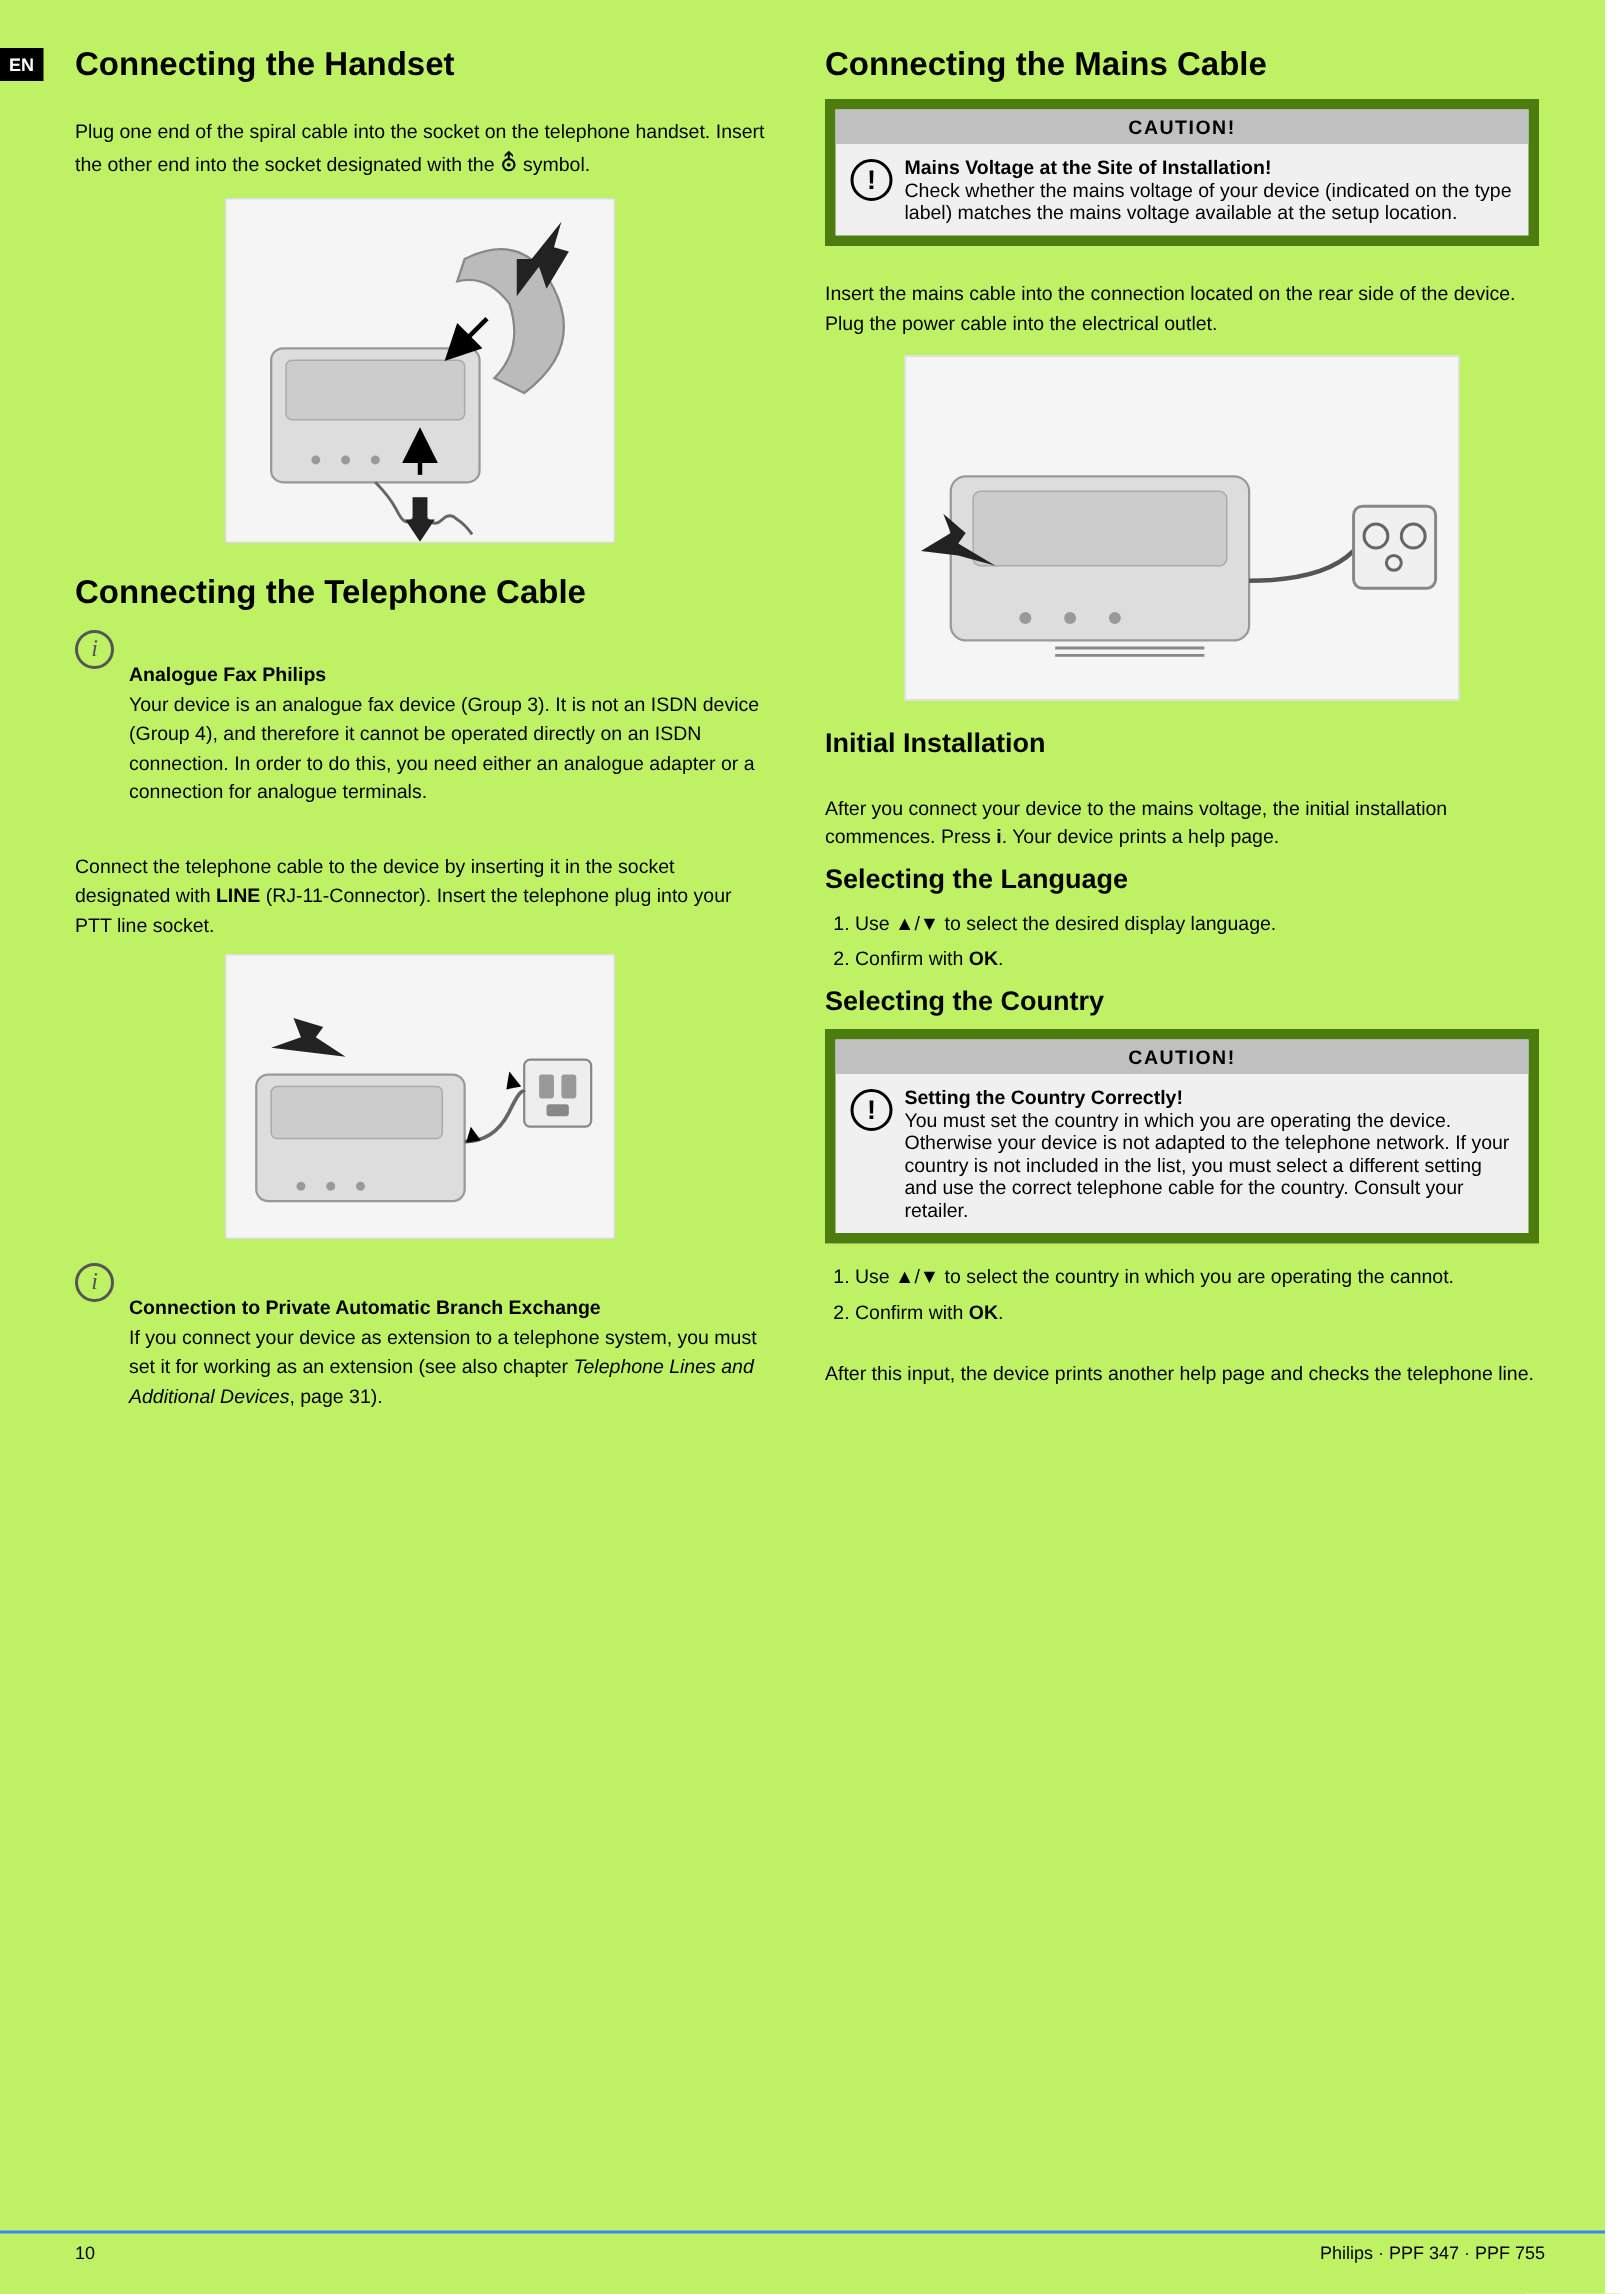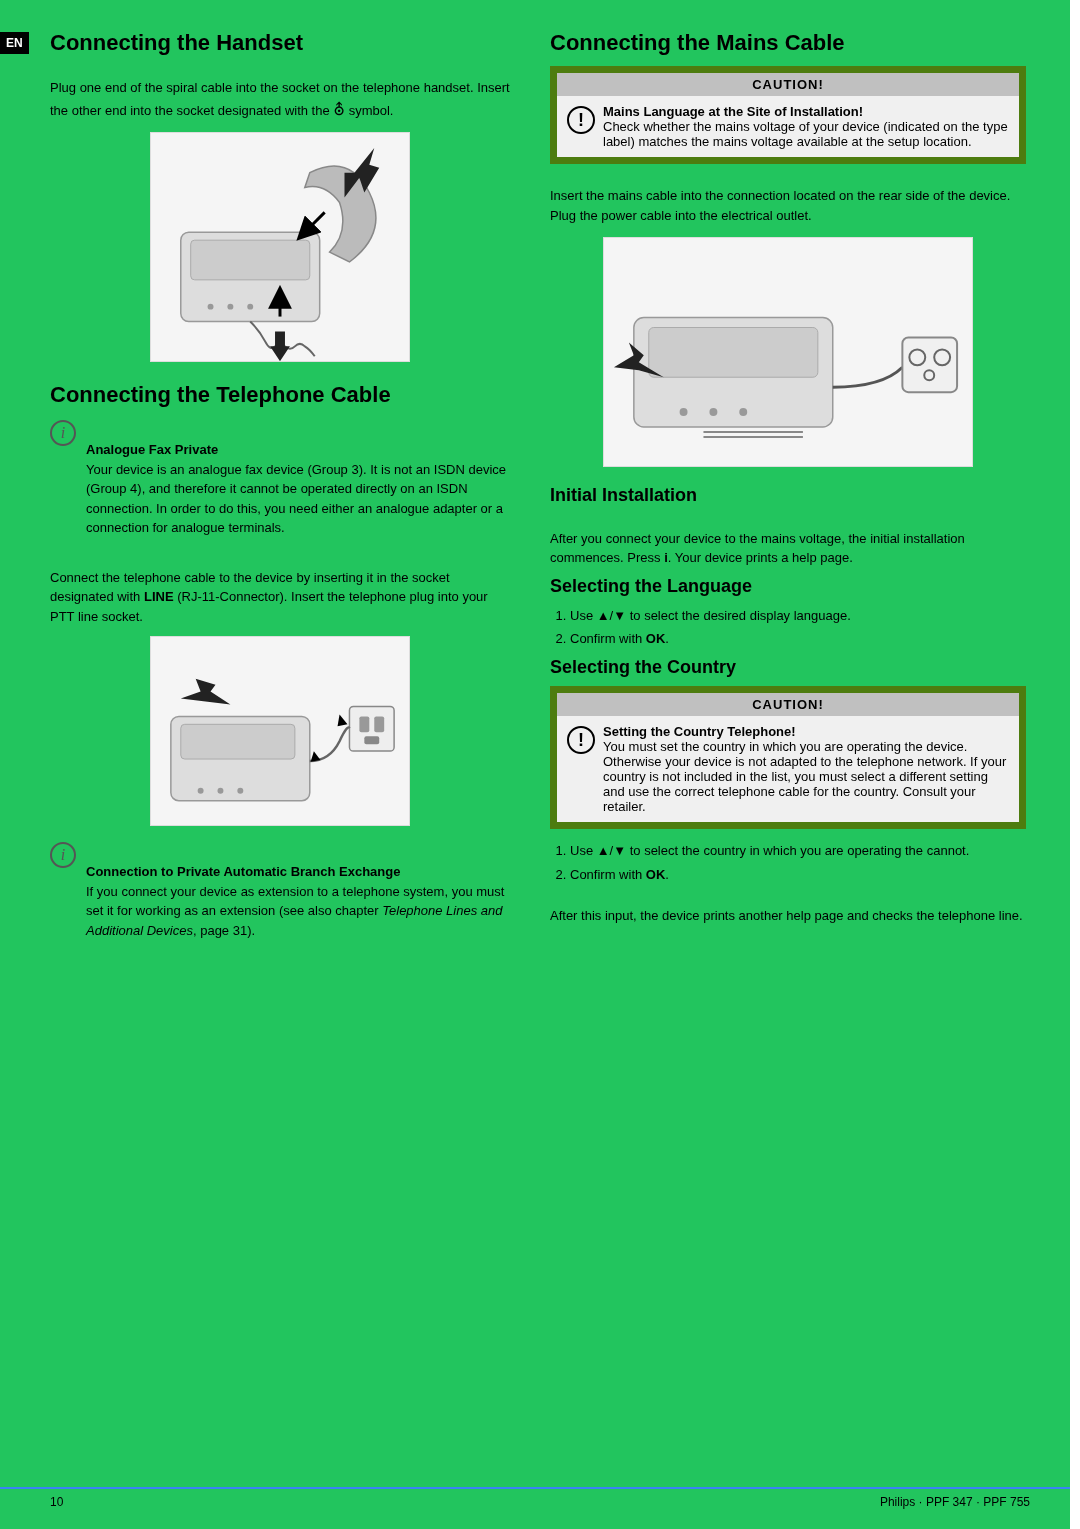--- a/index.html
+++ b/index.html
@@ -10,21 +10,21 @@
       color: #000;
       width: 1080px;
       min-height: 1529px;
       position: relative;
     }
     .page {
       width: 1070px;
       min-height: 1529px;
       padding: 0;
       position: relative;
-      background: #22c55e;
+      background: #bef264;
     }
     
     .en-tab {
       position: absolute;
       left: 0;
       top: 32px;
       background: #000;
       color: #fff;
       font-size: 12px;
       font-weight: bold;
@@ -218,21 +218,21 @@
         </svg>
       </div>
 
       <h1>Connecting the Telephone Cable</h1>
 
       <div class="info-box">
         <div class="info-icon">
             <i>i</i>
           </div>
         <div class="info-content">
-          <p><strong>Analogue Fax Private</strong><br>
+          <p><strong>Analogue Fax Philips</strong><br>
           <span>Your device is an analogue fax device (Group 3). It is not an ISDN device (Group 4), and therefore it cannot be operated directly on an ISDN connection. In order to do this, you need either an analogue adapter or a connection for analogue terminals.</span></p>
         </div>
       </div>
 
       <p>Connect the telephone cable to the device by inserting it in the socket designated with <strong>LINE</strong> (RJ-11-Connector). Insert the telephone plug into your PTT line socket.</p>
 
       <div class="img-placeholder" style="width:260px; height:190px; margin: 10px auto 14px auto;">
         <svg viewBox="0 0 260 190" xmlns="http://www.w3.org/2000/svg">
 
           <rect x="20" y="80" width="140" height="85" rx="8" fill="#ddd" stroke="#999" stroke-width="1.5"></rect>
@@ -271,21 +271,21 @@
 
     <div class="col-right">
 
       <h1>Connecting the Mains Cable</h1>
 
       <div class="caution-box">
         <div class="caution-header">CAUTION!</div>
         <div class="caution-body">
           <div class="caution-icon">!</div>
           <div class="caution-text">
-            <strong>Mains Language at the Site of Installation!</strong><br>
+            <strong>Mains Voltage at the Site of Installation!</strong><br>
             <span>Check whether the mains voltage of your device (indicated on the type label) matches the mains voltage available at the setup location.</span>
           </div>
         </div>
       </div>
 
       <p>Insert the mains cable into the connection located on the rear side of the device. Plug the power cable into the electrical outlet.</p>
 
       <div class="img-placeholder mains-img" style="width:370px; height:230px; margin: 12px auto 18px auto;">
         <svg viewBox="0 0 370 230" xmlns="http://www.w3.org/2000/svg">
 
@@ -319,21 +319,21 @@
         <li>Confirm with <strong>OK</strong>.</li>
       </ol>
 
       <h2>Selecting the Country</h2>
 
       <div class="caution-box">
         <div class="caution-header">CAUTION!</div>
         <div class="caution-body">
           <div class="caution-icon">!</div>
           <div class="caution-text">
-            <strong>Setting the Country Telephone!</strong><br>
+            <strong>Setting the Country Correctly!</strong><br>
             <span>You must set the country in which you are operating the device. Otherwise your device is not adapted to the telephone network. If your country is not included in the list, you must select a different setting and use the correct telephone cable for the country. Consult your retailer.</span>
           </div>
         </div>
       </div>
 
       <ol>
         <li>Use ▲/▼ to select the country in which you are operating the cannot.</li>
         <li>Confirm with <strong>OK</strong>.</li>
       </ol>
 

